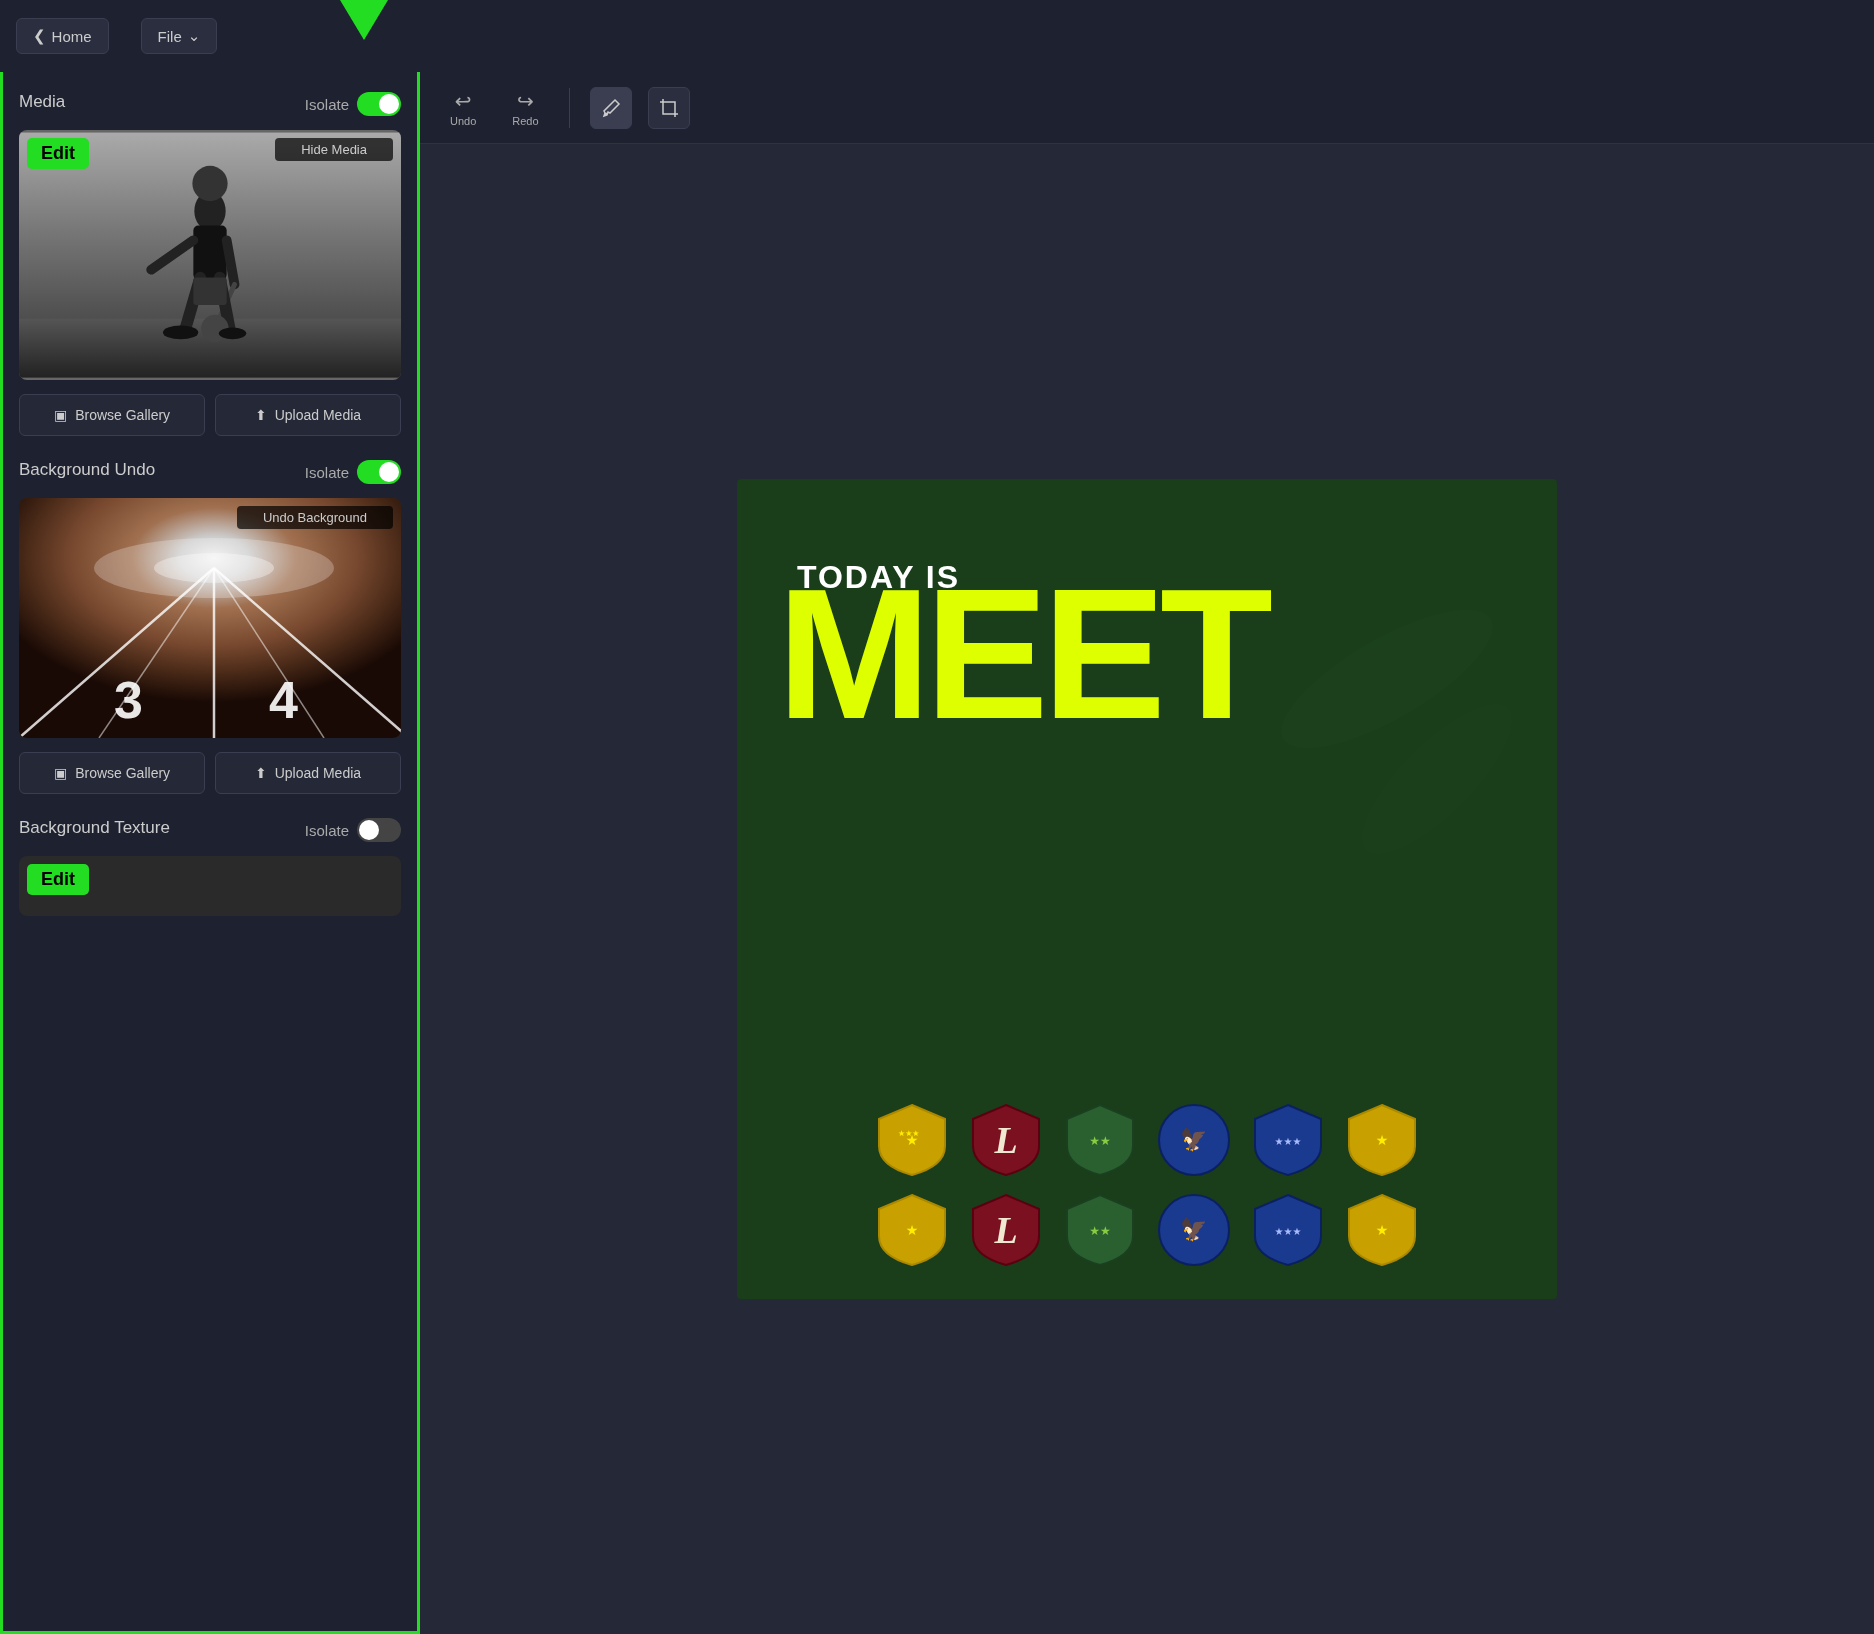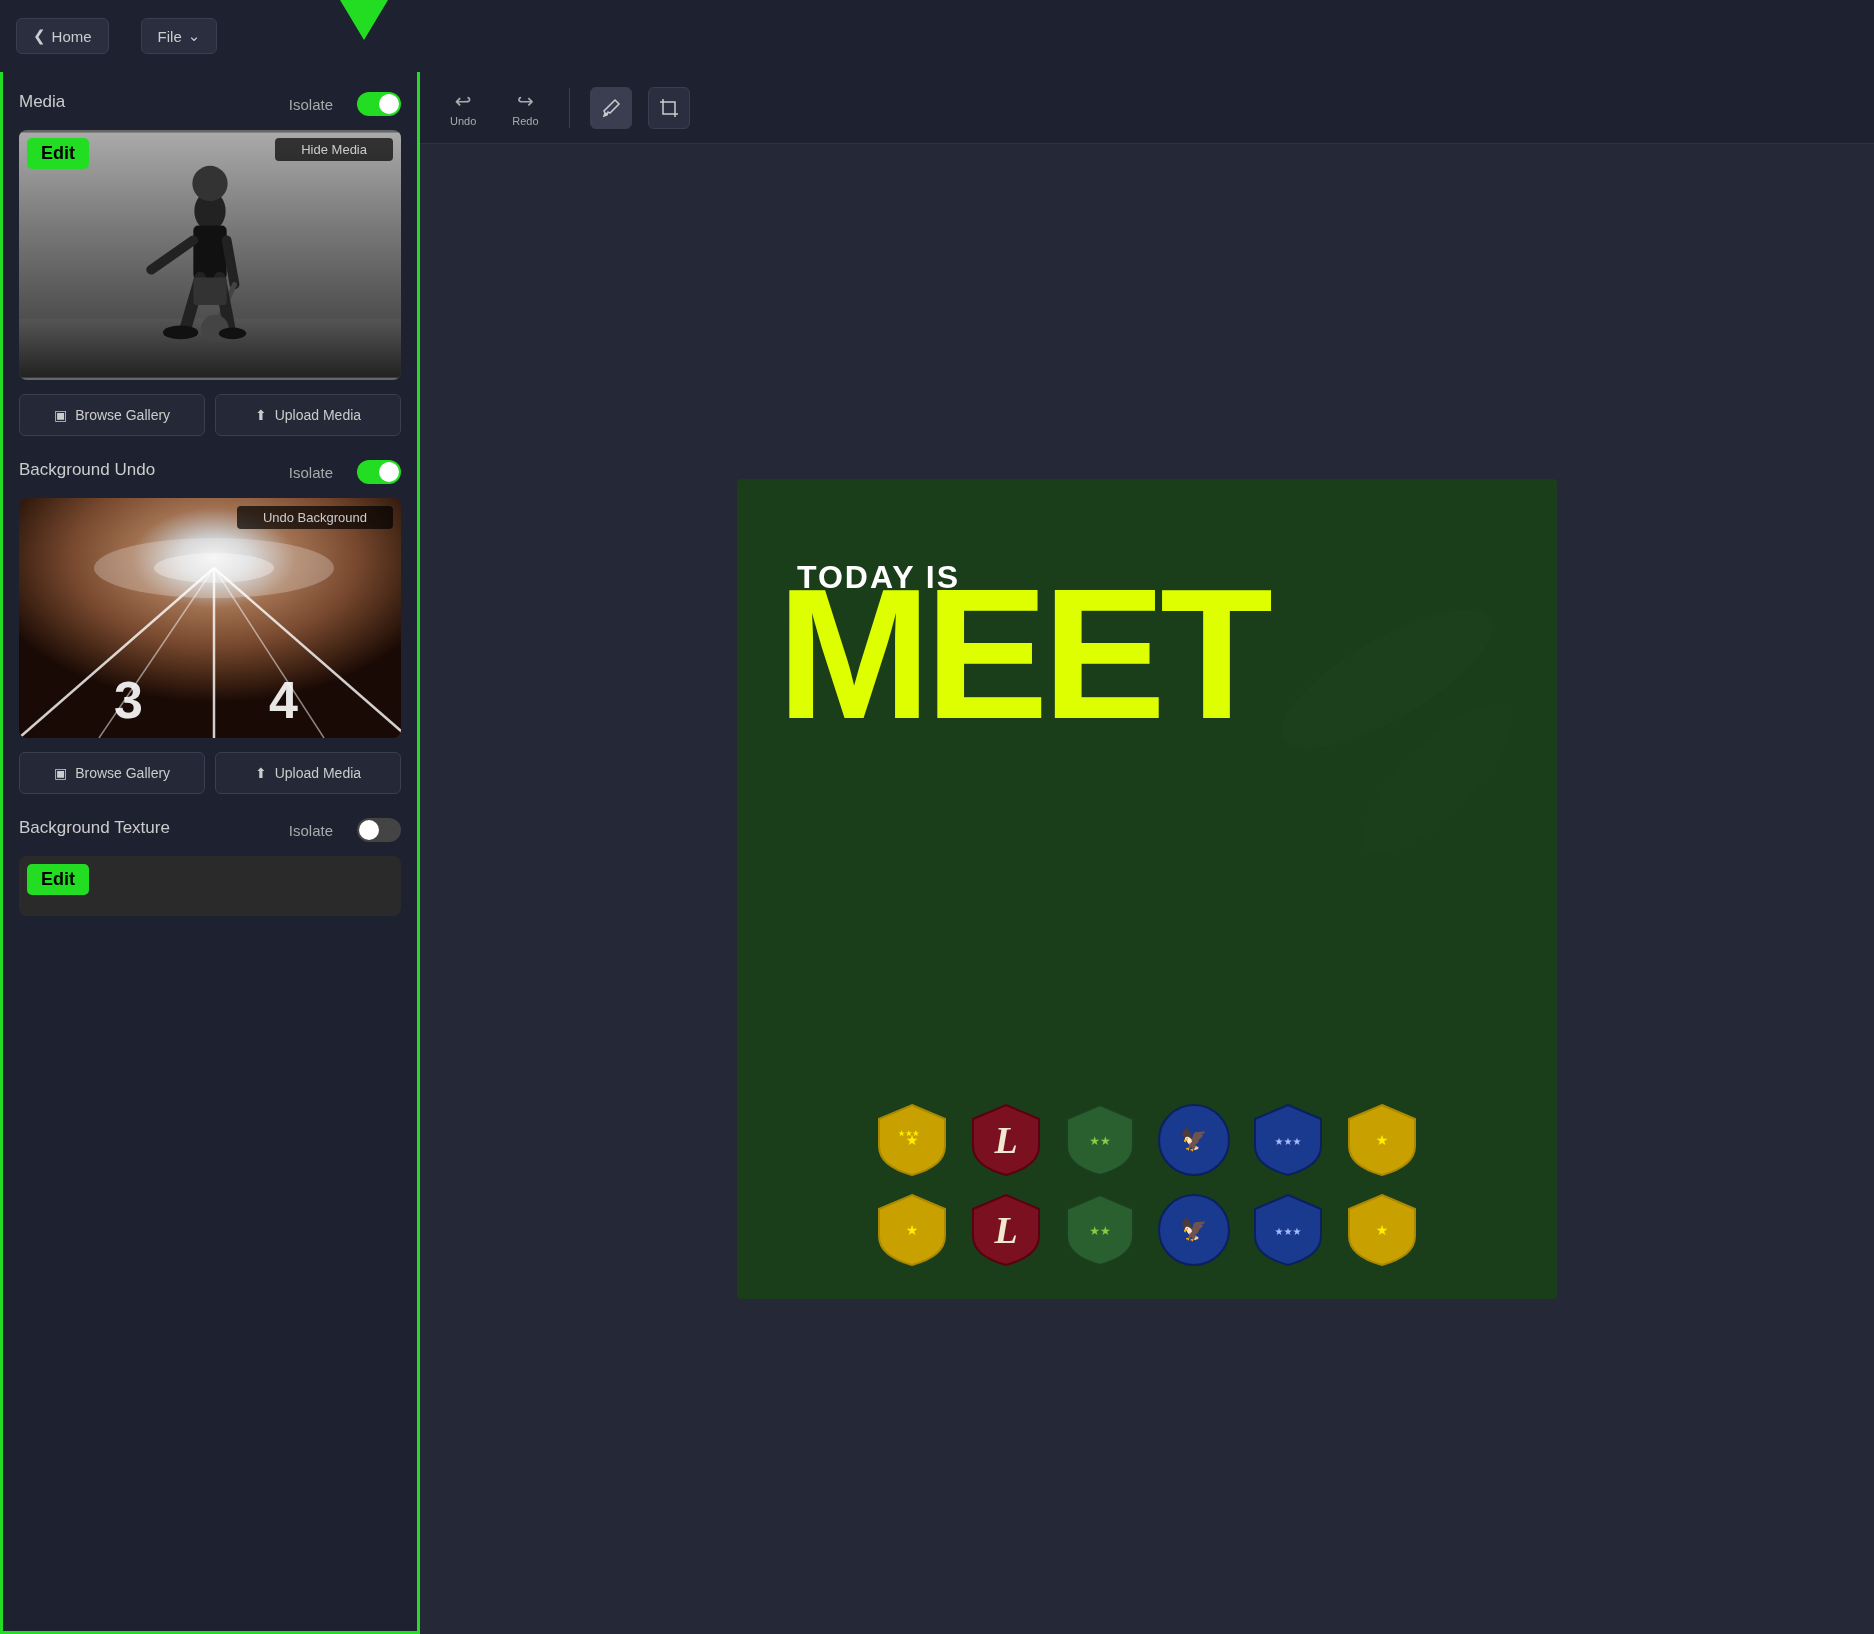--- a/index.html
+++ b/index.html
@@ -74,21 +74,21 @@
       color: #ccc;
       font-weight: 500;
     }
     .isolate-label {
       font-size: 15px;
       color: #aaa;
     }
     .isolate-row {
       display: flex;
       align-items: center;
-      gap: 24px;
+      gap: 8px;
     }
 
     
     .toggle {
       width: 44px;
       height: 24px;
       border-radius: 12px;
       background: #444;
       position: relative;
       cursor: pointer;

